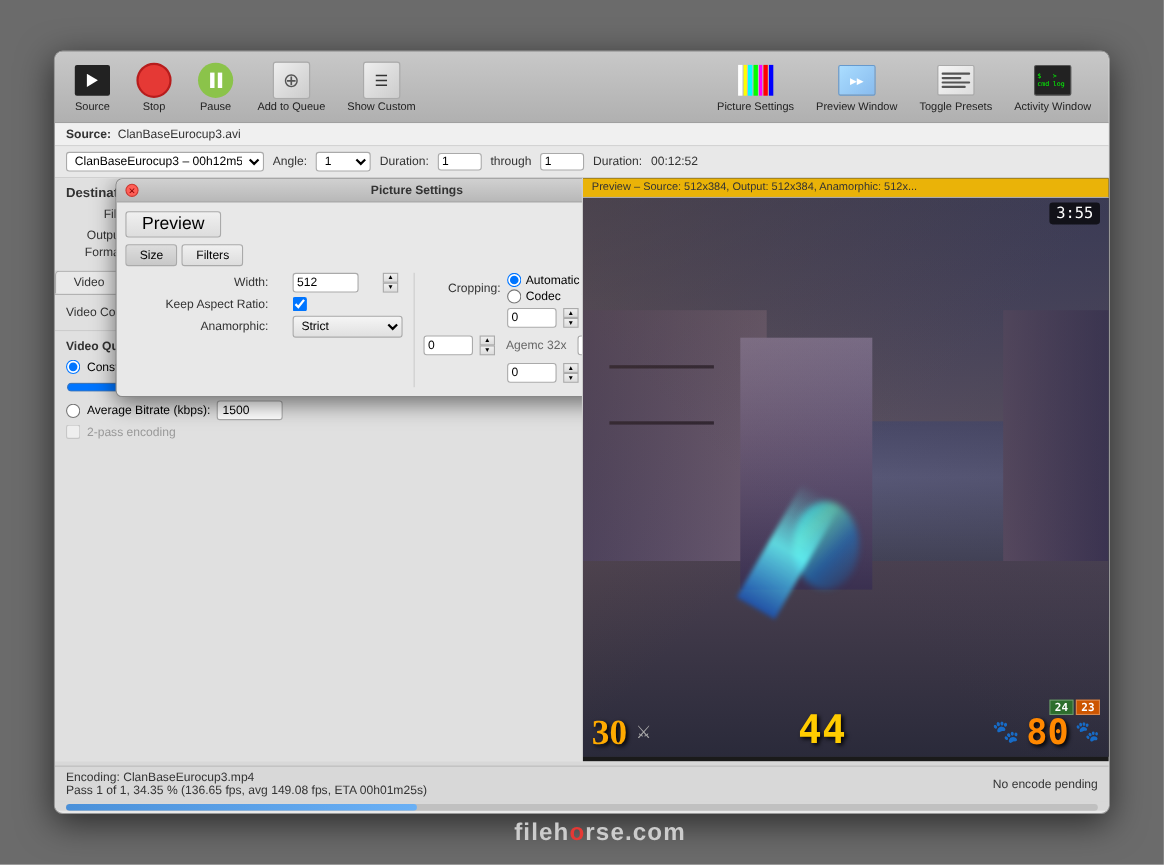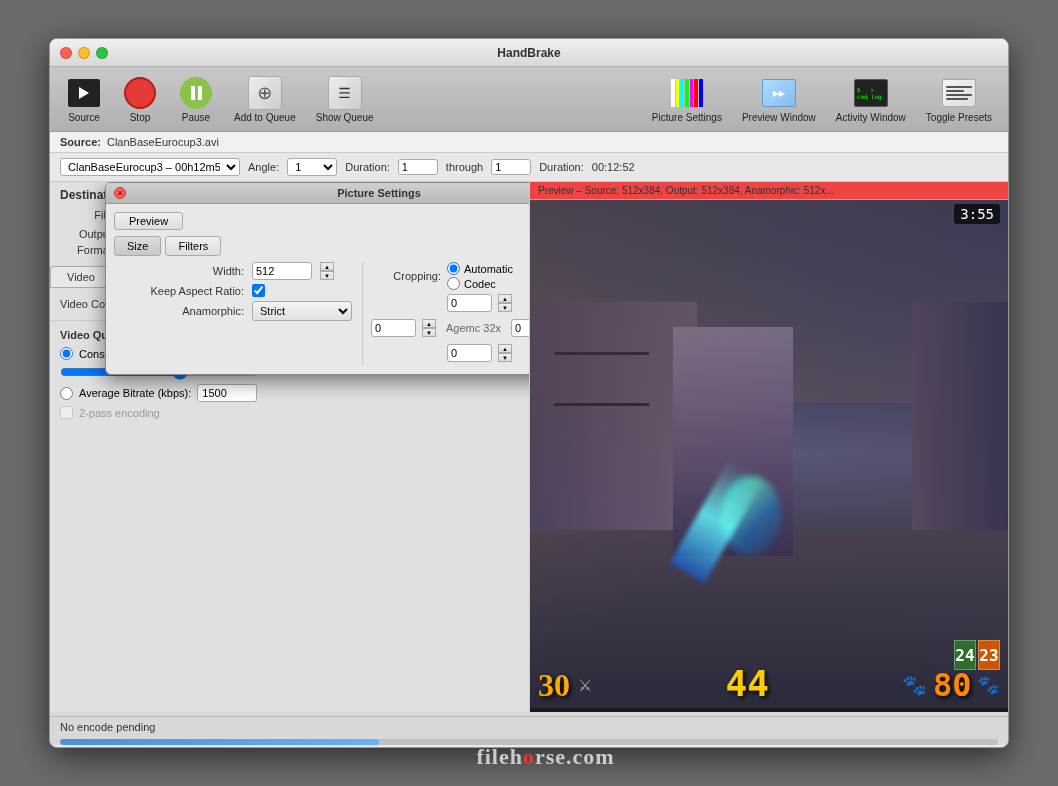--- a/index.html
+++ b/index.html
@@ -272,21 +272,21 @@
 
     
     .right-panel {
       flex: 1;
       background: #1a1a1a;
       position: relative;
       overflow: hidden;
     }
 
     .preview-header {
-      background: #ef4444;
+      background: #eab308;
       padding: 3px 8px;
       font-size: 10px;
       color: #333;
       border-bottom: 1px solid #aaa;
     }
 
     .video-frame {
       width: 100%;
       height: calc(100% - 22px);
       background: #2a2a2a;
@@ -370,25 +370,25 @@
     }
     .hud-miniboxes {
       position: absolute;
       bottom: 38px;
       right: 8px;
       display: flex;
       gap: 2px;
     }
     .hud-minibox {
       width: 22px;
-      height: 30px;
-      display: flex;
-      align-items: center;
-      justify-content: center;
-      font-size: 16px;
+      height: 14px;
+      display: flex;
+      align-items: center;
+      justify-content: center;
+      font-size: 10px;
       font-weight: bold;
       font-family: monospace;
       border: 1px solid rgba(255,255,255,0.3);
     }
     .hud-minibox-green { background: #2d6e2d; color: #fff; }
     .hud-minibox-orange { background: #cc5500; color: #fff; }
 
     
     .neon-effect {
       position: absolute;
@@ -613,21 +613,21 @@
       text-align: center;
     }
     .dialog-body {
       padding: 8px;
     }
     .preview-btn {
       padding: 2px 14px;
       border: 1px solid #aaa;
       border-radius: 3px;
       background: linear-gradient(to bottom, #f0f0f0, #ddd);
-      font-size: 11px;
+      font-size: 16px;
       cursor: pointer;
       margin-bottom: 6px;
     }
     .dialog-tabs {
       display: flex;
       gap: 4px;
       margin-bottom: 6px;
     }
     .dialog-tab {
       padding: 3px 12px;
@@ -641,21 +641,21 @@
       background: linear-gradient(to bottom, #ddd, #c8c8c8);
     }
     .dialog-col {
       display: flex;
       flex-direction: column;
       gap: 4px;
     }
     .dlg-form-row {
       display: flex;
       align-items: center;
-      gap: 8px;
+      gap: 22px;
       font-size: 11px;
     }
     .dlg-label { width: 130px; color: #333; text-align: right; }
     .dlg-input {
       width: 60px;
       border: 1px solid #aaa;
       border-radius: 3px;
       padding: 2px 3px;
       font-size: 11px;
       background: white;
@@ -717,28 +717,20 @@
       align-items: center;
       gap: 4px;
       font-size: 11px;
     }
   </style>
 </head>
 <body>
 
 <div class="window">
 
-  <div class="titlebar">
-    <div class="traffic-lights">
-      <div class="traffic-light tl-close"></div>
-      <div class="traffic-light tl-minimize"></div>
-      <div class="traffic-light tl-maximize"></div>
-    </div>
-    <div class="window-title">HandBrake</div>
-  </div>
 
   <div class="toolbar">
 
     <div class="toolbar-btn">
       <div class="toolbar-btn-icon">
         <div class="icon-source"></div>
       </div>
       <span class="toolbar-btn-label">Source</span>
     </div>
 
@@ -763,21 +755,21 @@
       <div class="toolbar-btn-icon">
         <div class="icon-addqueue">⊕</div>
       </div>
       <span class="toolbar-btn-label">Add to Queue</span>
     </div>
 
     <div class="toolbar-btn">
       <div class="toolbar-btn-icon">
         <div class="icon-showqueue">☰</div>
       </div>
-      <span class="toolbar-btn-label">Show Queue</span>
+      <span class="toolbar-btn-label">Show Custom</span>
     </div>
 
     <div class="toolbar-separator"></div>
 
     <div class="toolbar-btn">
       <div class="toolbar-btn-icon">
         <div class="color-bars">
           <div class="color-bar" style="background:#fff"></div>
           <div class="color-bar" style="background:#ff0"></div>
           <div class="color-bar" style="background:#0ff"></div>
@@ -792,38 +784,38 @@
 
     <div class="toolbar-btn">
       <div class="toolbar-btn-icon">
         <div class="icon-preview" style="font-size:8px;">▶▶</div>
       </div>
       <span class="toolbar-btn-label">Preview Window</span>
     </div>
 
     <div class="toolbar-btn">
       <div class="toolbar-btn-icon">
-        <div class="icon-activity" style="font-size:6px; line-height:1.2; padding:2px;">
-          <div>$ cmd</div>
-          <div>&gt; log</div>
-        </div>
-      </div>
-      <span class="toolbar-btn-label">Activity Window</span>
-    </div>
-
-    <div class="toolbar-btn">
-      <div class="toolbar-btn-icon">
         <div class="icon-togglepresets">
           <div class="preset-line"></div>
           <div class="preset-line" style="width:70%"></div>
           <div class="preset-line"></div>
           <div class="preset-line" style="width:85%"></div>
         </div>
       </div>
       <span class="toolbar-btn-label">Toggle Presets</span>
+    </div>
+
+    <div class="toolbar-btn">
+      <div class="toolbar-btn-icon">
+        <div class="icon-activity" style="font-size:6px; line-height:1.2; padding:2px;">
+          <div>$ cmd</div>
+          <div>&gt; log</div>
+        </div>
+      </div>
+      <span class="toolbar-btn-label">Activity Window</span>
     </div>
   </div>
 
   <div class="source-bar">
     <span class="source-label">Source:</span>
     <span class="source-value">ClanBaseEurocup3.avi</span>
   </div>
 
   <div class="chapter-row">
     <select class="chapter-select">
@@ -1040,25 +1032,29 @@
               <span style="font-size:18px;">🐾</span>
             </div>
           </div>
         </div>
       </div>
     </div>
   </div>
 
   <div style="padding: 4px 0 0 0; background:#d8d8d8;">
     <div class="status-bar">
+      <div>
+        <div>Encoding: ClanBaseEurocup3.mp4</div>
+        <div>Pass 1  of 1, 34.35 % (136.65 fps, avg 149.08 fps, ETA 00h01m25s)</div>
+      </div>
       <span>No encode pending</span>
     </div>
     <div class="progress-bar-container">
       <div class="progress-bar-fill" style="width: 34%;"></div>
     </div>
   </div>
 </div>
 
 <div style="position:fixed;bottom:16px;left:0;right:0;display:flex;justify-content:center;">
-  <span style="font-size:22px;font-weight:900;color:#ccc;letter-spacing:1px;font-family:Liberation Serif, serif;margin-left:33px;">
+  <span style="font-size:22px;font-weight:900;color:#ccc;letter-spacing:1px;font-family:Liberation Sans, sans-serif;margin-left:33px;">
     fileh<span style="color:#e53935;">o</span>rse.com
   </span>
 </div>
 
 </body></html>

